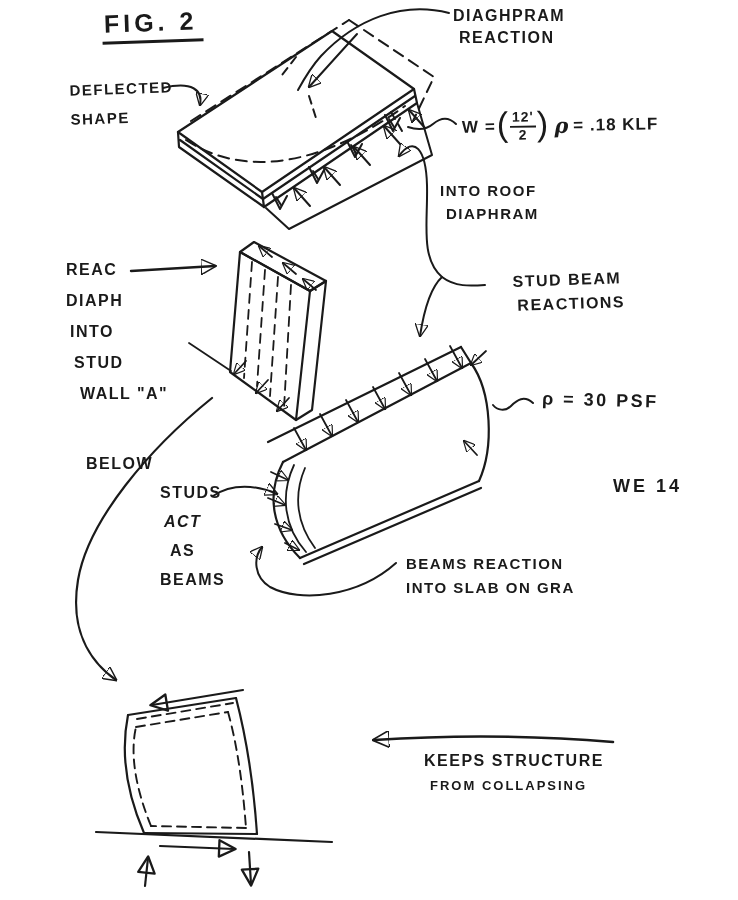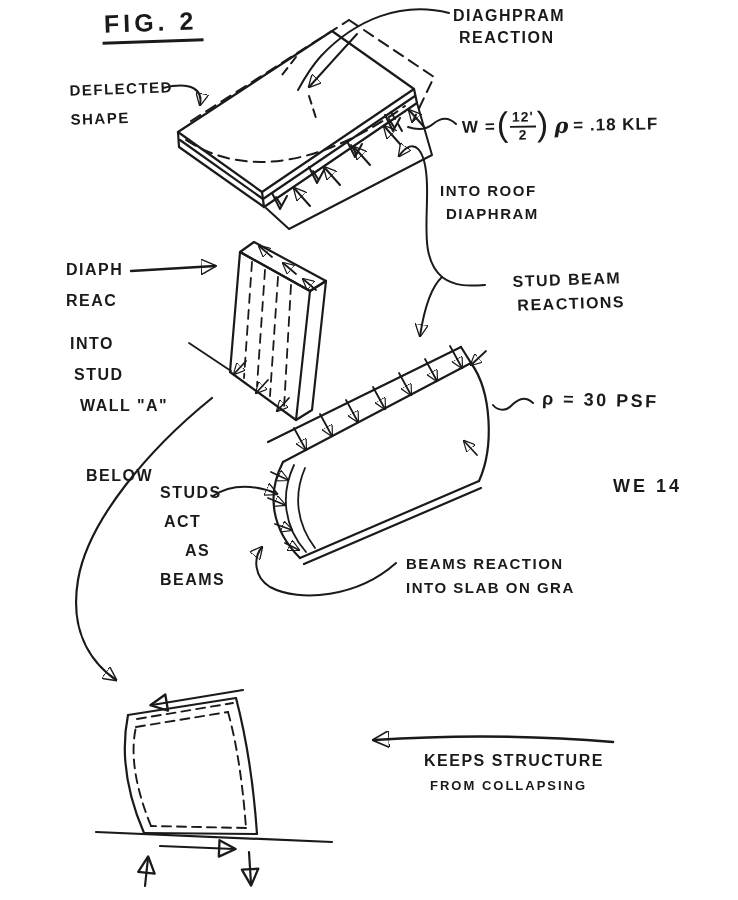--- a/index.html
+++ b/index.html
@@ -211,41 +211,41 @@
     <span class="rho">ρ</span>
     <span>= .18 KLF</span>
   </div>
 
   <div class="label sm stack" style="left:440px;top:179px;line-height:23px;">
     <span>INTO ROOF</span>
     <span style="padding-left:6px;">DIAPHRAM</span>
   </div>
 
   <div class="label md stack" style="left:66px;top:254px;line-height:31px;">
+    <span>REAC</span>
     <span>DIAPH</span>
-    <span>REAC</span>
-    <span style="padding-left:4px;margin-top:12px;">INTO</span>
+    <span style="padding-left:4px;">INTO</span>
     <span style="padding-left:8px;">STUD</span>
     <span style="padding-left:14px;">WALL "A"</span>
     <span style="padding-left:20px;margin-top:39px;">BELOW</span>
   </div>
 
   <div class="label md stack tilt-l" style="left:513px;top:268px;line-height:24px;">
     <span>STUD BEAM</span>
     <span style="padding-left:4px;">REACTIONS</span>
   </div>
 
   <div class="label lg tilt-r" style="left:542px;top:390px;">ρ = 30 PSF</div>
 
   <div class="label lg" style="left:613px;top:476px;letter-spacing:3px;">WE 14</div>
 
   <div class="label md stack" style="left:160px;top:478px;line-height:29px;">
     <span>STUDS</span>
-    <span style="padding-left:4px;">ACT</span>
-    <span style="padding-left:10px;text-align:center;">AS</span>
+    <span style="padding-left:4px;font-style:italic;">ACT</span>
+    <span style="padding-left:10px;">AS</span>
     <span>BEAMS</span>
   </div>
 
   <div class="label sm stack" style="left:406px;top:552px;line-height:24px;">
     <span>BEAMS REACTION</span>
     <span>INTO SLAB ON GRA</span>
   </div>
 
   <div class="label md" style="left:424px;top:752px;">KEEPS STRUCTURE</div>
   <div class="label" style="left:430px;top:778px;font-size:13px;letter-spacing:2px;">FROM COLLAPSING</div>

